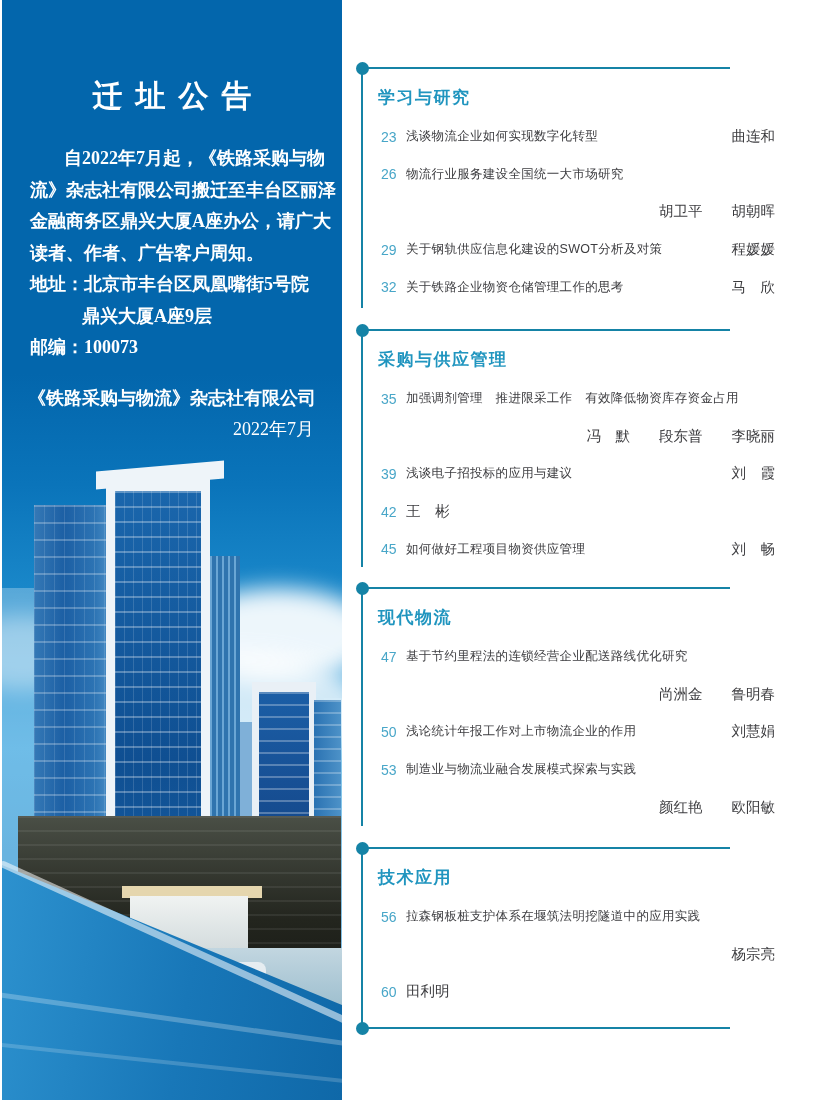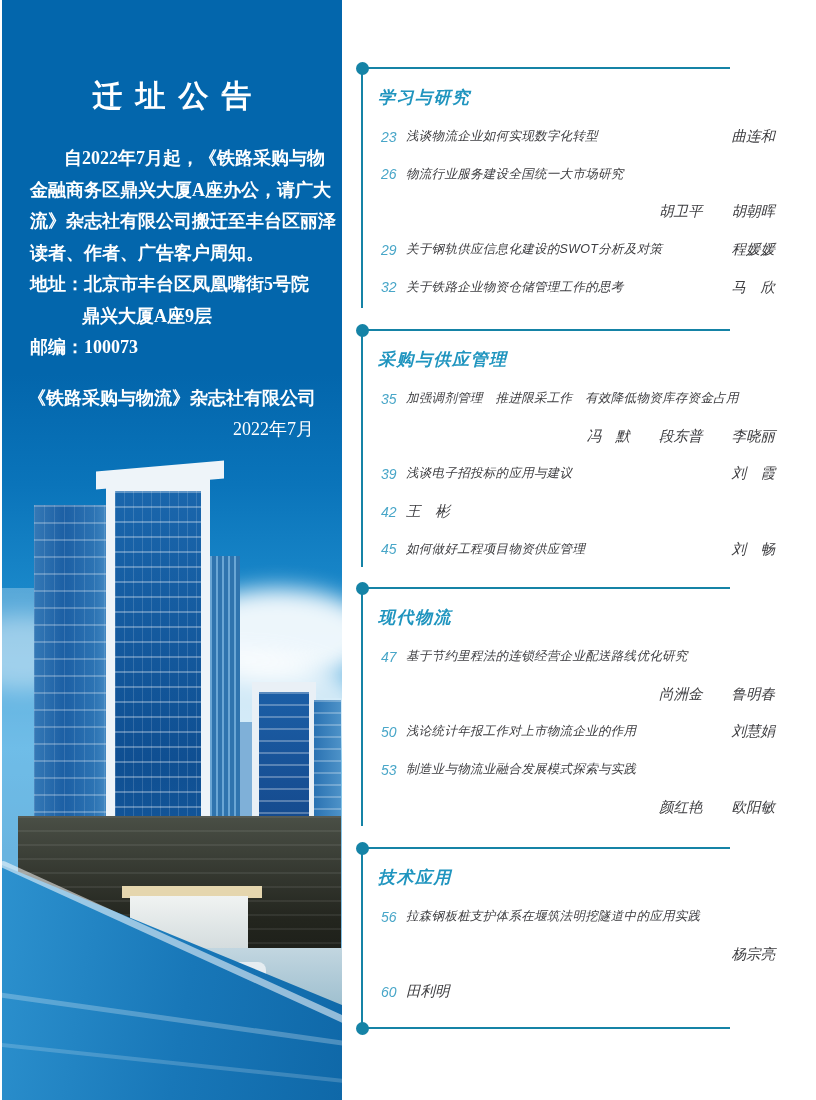--- a/index.html
+++ b/index.html
@@ -64,21 +64,21 @@
     font-family:"Liberation Serif","DejaVu Serif",serif;}
   .pline{white-space:nowrap;}
   .pline.first{text-indent:34px;}
   .pline.cont{padding-left:52px;}
   .panel-company{position:absolute;z-index:3;top:386px;right:26px;color:#fff;font-size:18px;font-weight:bold;
     font-family:"Liberation Serif","DejaVu Serif",serif;white-space:nowrap;}
   .panel-date{position:absolute;z-index:3;top:417px;right:28px;color:#fff;font-size:18px;font-weight:normal;
     font-family:"Liberation Serif","DejaVu Serif",serif;white-space:nowrap;}
 
   
-  .toc{position:absolute;left:362px;top:0;width:420px;height:776px;font-style:italic;}
+  .toc{position:absolute;left:362px;top:0;width:420px;height:776px;}
   .toc-section{position:absolute;left:0;width:414px;}
   .toc-section.s1{top:68px;}  .toc-section.s2{top:330px;}
   .toc-section.s3{top:588px;} .toc-section.s4{top:848px;}
   .dot{position:absolute;left:-6.5px;top:-6.5px;width:13px;height:13px;border-radius:50%;background:var(--accent,#1583a6);}
   .hline{position:absolute;left:0;top:-1.25px;width:368px;height:2.5px;background:var(--accent,#1583a6);}
   .vline{position:absolute;left:-1.25px;top:0;width:2.5px;background:var(--accent,#1583a6);}
   .s1 .vline{height:240px;} .s2 .vline{height:237px;} .s3 .vline{height:238px;} .s4 .vline{height:180px;}
   .dot-bottom{top:173.5px;left:-6.5px;}
   .hline-bottom{top:178.75px;}
   .sec-label{position:absolute;left:16px;top:18px;margin:0;font-size:17px;font-weight:bold;
@@ -117,22 +117,22 @@
       <div class="car-light"></div>
       <div class="car-dark"></div>
       <div class="wave"></div>
       <div class="wave-edge"></div>
       <div class="streak1"></div>
       <div class="streak2"></div>
     </div>
     <h1 class="panel-title">迁址公告</h1>
     <div class="panel-body">
         <div class="pline first">自2022年7月起，《铁路采购与物</div>
+        <div class="pline">流》杂志社有限公司搬迁至丰台区丽泽</div>
         <div class="pline">金融商务区鼎兴大厦A座办公，请广大</div>
-        <div class="pline">流》杂志社有限公司搬迁至丰台区丽泽</div>
         <div class="pline">读者、作者、广告客户周知。</div>
         <div class="pline">地址：北京市丰台区凤凰嘴街5号院</div>
         <div class="pline cont">鼎兴大厦A座9层</div>
         <div class="pline">邮编：100073</div>
       </div>
     <div class="panel-company">《铁路采购与物流》杂志社有限公司</div>
     <div class="panel-date">2022年7月</div>
   </aside>
 
   <main class="toc">

